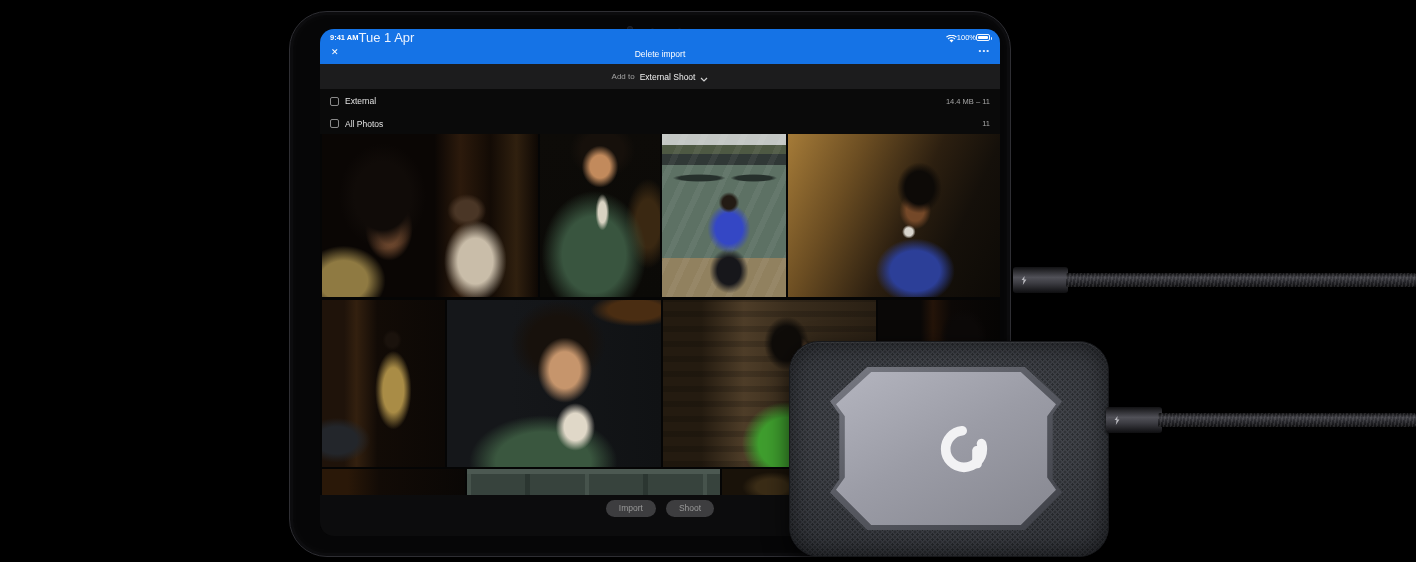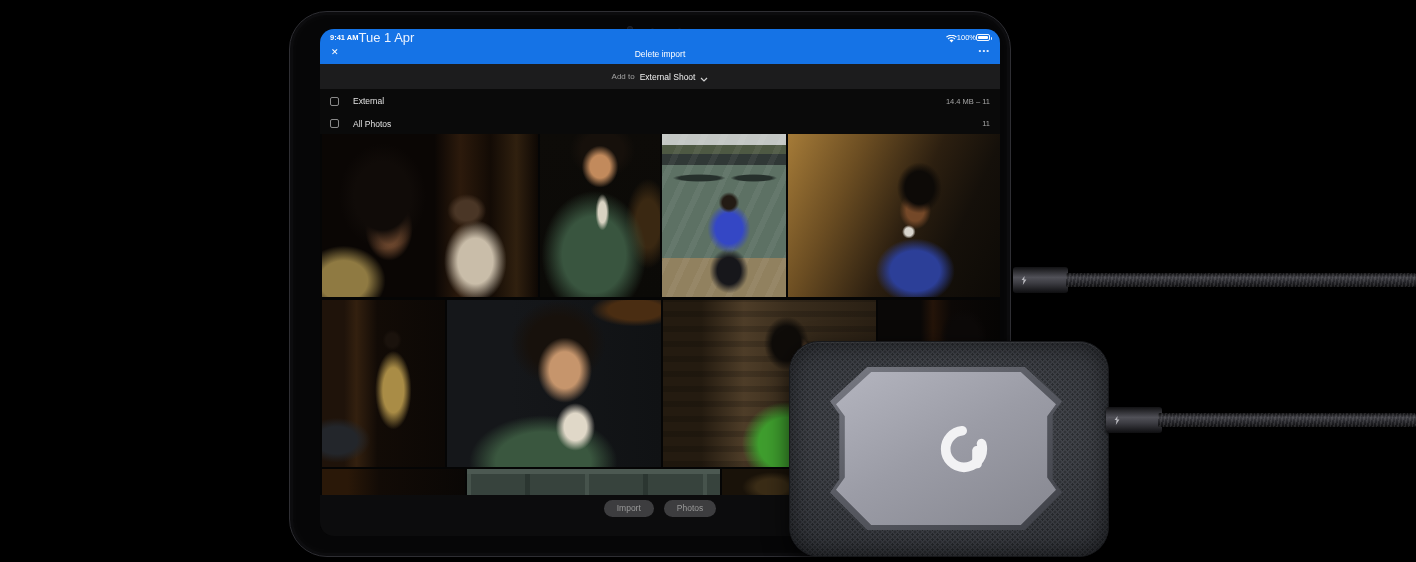--- a/index.html
+++ b/index.html
@@ -35,21 +35,21 @@
   .addto{height:25px;background:#1c1c1d;display:flex;align-items:center;justify-content:center;gap:5px;}
   .addto .lbl{font-size:8px;color:#a2a2a2;}
   .addto .val{font-size:8.5px;color:#efefef;}
   .chev{display:block;margin-top:1px;}
 
   
   .srow{display:flex;align-items:center;padding:0 10px;background:#0a0a0a;}
   .srow.ext{height:24px;}
   .srow.all{height:21px;}
   .cbx{width:9px;height:9px;border:1px solid #8b8b8b;border-radius:2px;background:transparent;flex:none;}
-  .srow .lab{font-size:8.5px;color:#e2e2e2;margin-left:8px;padding-left:6px;}
+  .srow .lab{font-size:8.5px;color:#e2e2e2;padding-left:6px;}
   .srow .meta{margin-left:auto;font-size:7.5px;color:#a6a6a6;}
 
   
   .grid{background:#050505;}
   .prow{display:flex;gap:2px;margin-bottom:3px;padding-left:2px;}
   .prow.r2{margin-bottom:2px;}
   .ph{flex:none;background-color:#0c0a08;}
   .r1 .ph{height:163px;} .r2 .ph{height:167px;} .r3 .ph{height:60px;}
   .r1 .pa{width:216px;} .r1 .pb{width:120px;} .r1 .pc{width:124px;} .r1 .pd{width:212px;}
   .r2 .pa{width:123px;} .r2 .pb{width:214px;} .r2 .pc{width:213px;} .r2 .pd{width:122px;}
@@ -230,21 +230,21 @@
         </div>
         <div class="prow r3">
           <div class="ph pa p31" aria-label="Top of a head with dark hair"></div>
           <div class="ph pb p32" aria-label="Green shed doors"></div>
           <div class="ph pc p33" aria-label="Dark stone texture"></div>
         </div>
       </div>
 
       <div class="bottombar">
         <button class="pillbtn">Import</button>
-        <button class="pillbtn">Photos</button>
+        <button class="pillbtn">Shoot</button>
       </div>
 
     </div>
   </div>
 
   <div class="connector conn-top">
     <svg width="6" height="9" viewBox="0 0 6 9">
       <path d="M3.6 0 L0.6 4.1 H2.6 L1.8 9 L5.4 3.6 H3.2 Z" fill="#cfcfd4"></path>
     </svg>
   </div>

